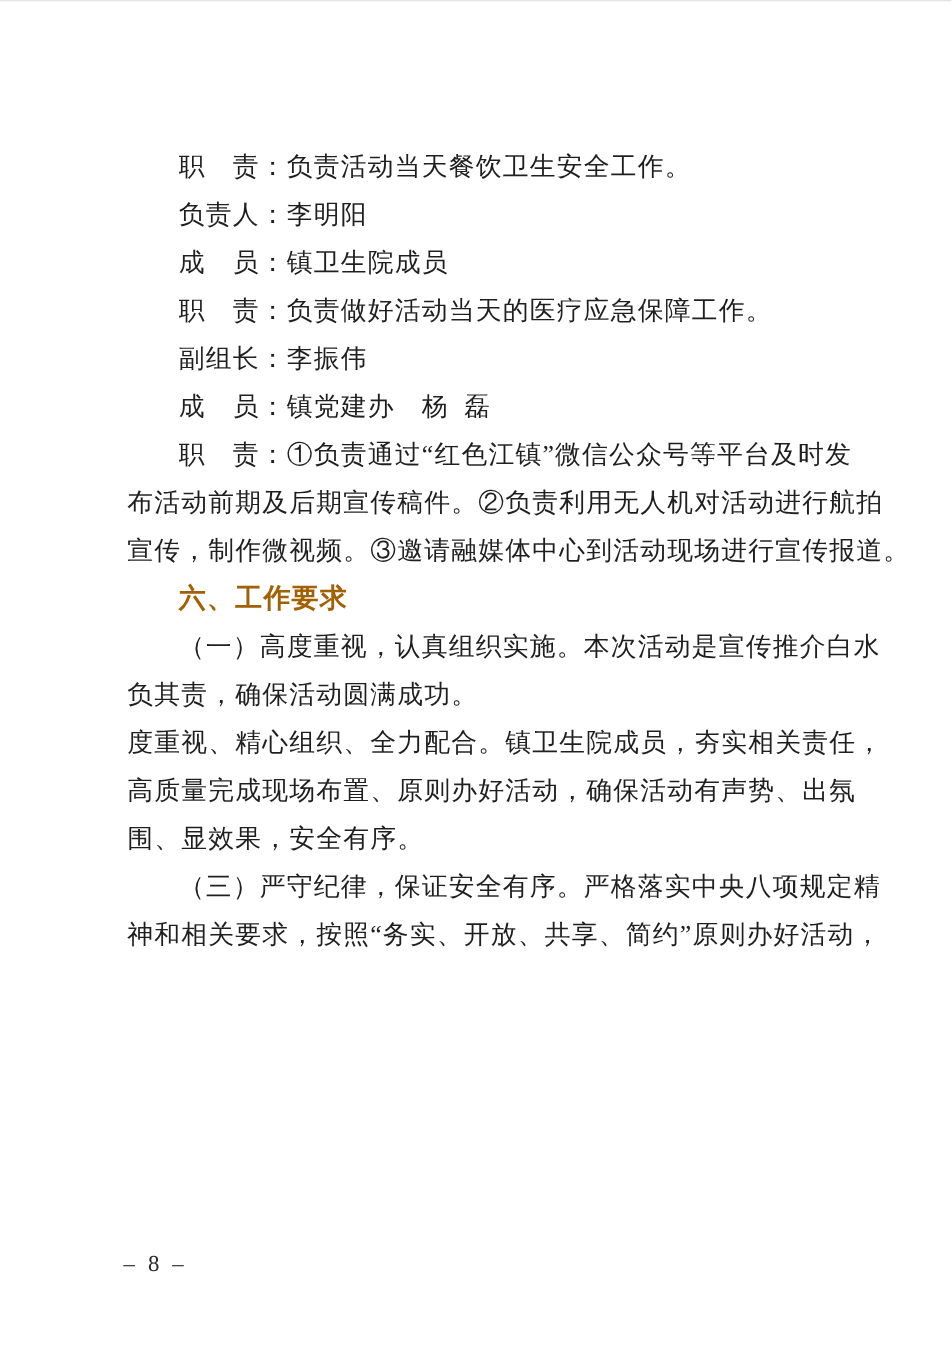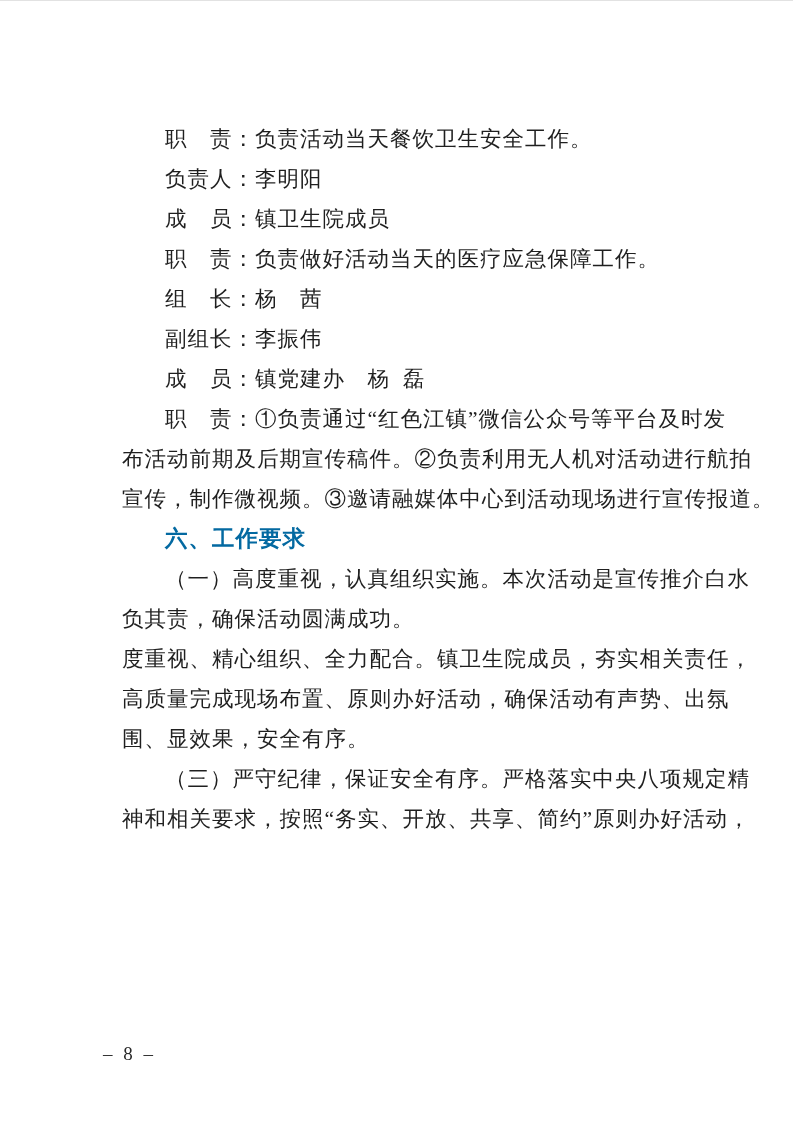--- a/index.html
+++ b/index.html
@@ -13,21 +13,21 @@
     height: 1122px;
     background: #ffffff;
     overflow: hidden;
     font-family: "Liberation Serif", serif;
     color: #1f1f1f;
     border-top: 1px solid #e2e2e2;
     box-sizing: border-box;
   }
   .body-text {
     position: absolute;
-    left: 122px;
+    left: 106px;
     top: 118px;
     width: 645px;
   }
   .line {
     height: 40px;
     line-height: 40px;
     font-size: 21.5px;
     letter-spacing: 1px;
     white-space: pre;
     color: #1f1f1f;
@@ -38,21 +38,21 @@
   .heading-bold {
     font-family: "Liberation Sans", sans-serif;
     font-weight: bold;
     font-size: 22px;
     color: #0d0d0d;
   }
   .heading-main {
     font-family: "Liberation Sans", sans-serif;
     font-weight: bold;
     font-size: 22.5px;
-    color: #0369a1;
+    color: #a16207;
   }
   .page-number {
     position: absolute;
     left: 103px;
     top: 1038px;
     height: 30px;
     line-height: 30px;
     font-size: 19px;
     letter-spacing: 3px;
     color: #2a2a2a;
@@ -62,21 +62,20 @@
 </style>
 </head>
 <body>
 
 <div class="page">
   <div class="body-text">
     <div class="line indent">职　责：负责活动当天餐饮卫生安全工作。</div>
     <div class="line indent">负责人：李明阳</div>
     <div class="line indent">成　员：镇卫生院成员</div>
     <div class="line indent">职　责：负责做好活动当天的医疗应急保障工作。</div>
-    <div class="line indent">组　长：杨　茜</div>
     <div class="line indent">副组长：李振伟</div>
     <div class="line indent">成　员：镇党建办　杨  磊</div>
     <div class="line indent">职　责：①负责通过“红色江镇”微信公众号等平台及时发</div>
     <div class="line">布活动前期及后期宣传稿件。②负责利用无人机对活动进行航拍</div>
     <div class="line">宣传，制作微视频。③邀请融媒体中心到活动现场进行宣传报道。</div>
     <div class="line indent heading-main">六、工作要求</div>
     <div class="line indent">（一）高度重视，认真组织实施。本次活动是宣传推介白水</div>
     <div class="line">负其责，确保活动圆满成功。</div>
     <div class="line">度重视、精心组织、全力配合。镇卫生院成员，夯实相关责任，</div>
     <div class="line">高质量完成现场布置、原则办好活动，确保活动有声势、出氛</div>

